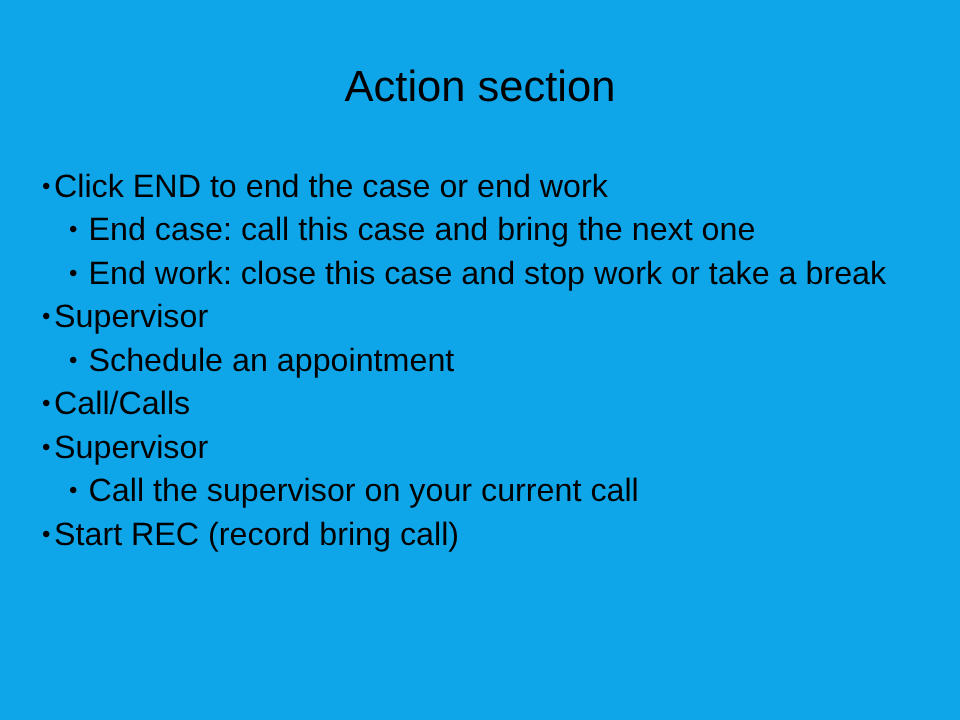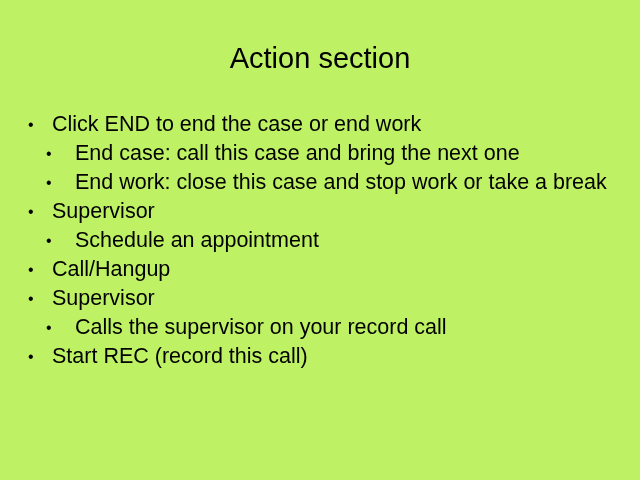--- a/index.html
+++ b/index.html
@@ -11,21 +11,21 @@
     height: 480px;
     background: #ffffff;
     font-family: "Liberation Sans", sans-serif;
     color: #000000;
     overflow: hidden;
   }
   .slide {
     position: relative;
     width: 640px;
     height: 480px;
-    background: #bef264;
+    background: #0ea5e9;
   }
   .slide-title {
     position: absolute;
     top: 41px;
     left: 0;
     width: 640px;
     text-align: center;
     font-size: 29px;
     font-weight: normal;
     line-height: 34px;
@@ -62,21 +62,20 @@
     width: 8px;
     margin-right: 0px;
   }
   .lvl2 > .bullet-mark {
     width: 8px;
     margin-right: 5px;
   }
   .bullet-text {
     flex: 1 1 auto;
     display: block;
-    margin-left: 16px;
   }
 </style>
 </head>
 <body>
 
 <div class="slide">
 
   <div class="slide-title">Action section</div>
 
   <div class="body-list">
@@ -101,32 +100,32 @@
       <span class="bullet-text">Supervisor</span>
     </div>
 
     <div class="bullet-line lvl2">
       <span class="bullet-mark">•</span>
       <span class="bullet-text">Schedule an appointment</span>
     </div>
 
     <div class="bullet-line lvl1">
       <span class="bullet-mark">•</span>
-      <span class="bullet-text">Call/Hangup</span>
+      <span class="bullet-text">Call/Calls</span>
     </div>
 
     <div class="bullet-line lvl1">
       <span class="bullet-mark">•</span>
       <span class="bullet-text">Supervisor</span>
     </div>
 
     <div class="bullet-line lvl2">
       <span class="bullet-mark">•</span>
-      <span class="bullet-text">Calls the supervisor on your record call</span>
+      <span class="bullet-text">Call the supervisor on your current call</span>
     </div>
 
     <div class="bullet-line lvl1">
       <span class="bullet-mark">•</span>
-      <span class="bullet-text">Start REC (record this call)</span>
+      <span class="bullet-text">Start REC (record bring call)</span>
     </div>
 
   </div>
 </div>
 
 </body></html>

